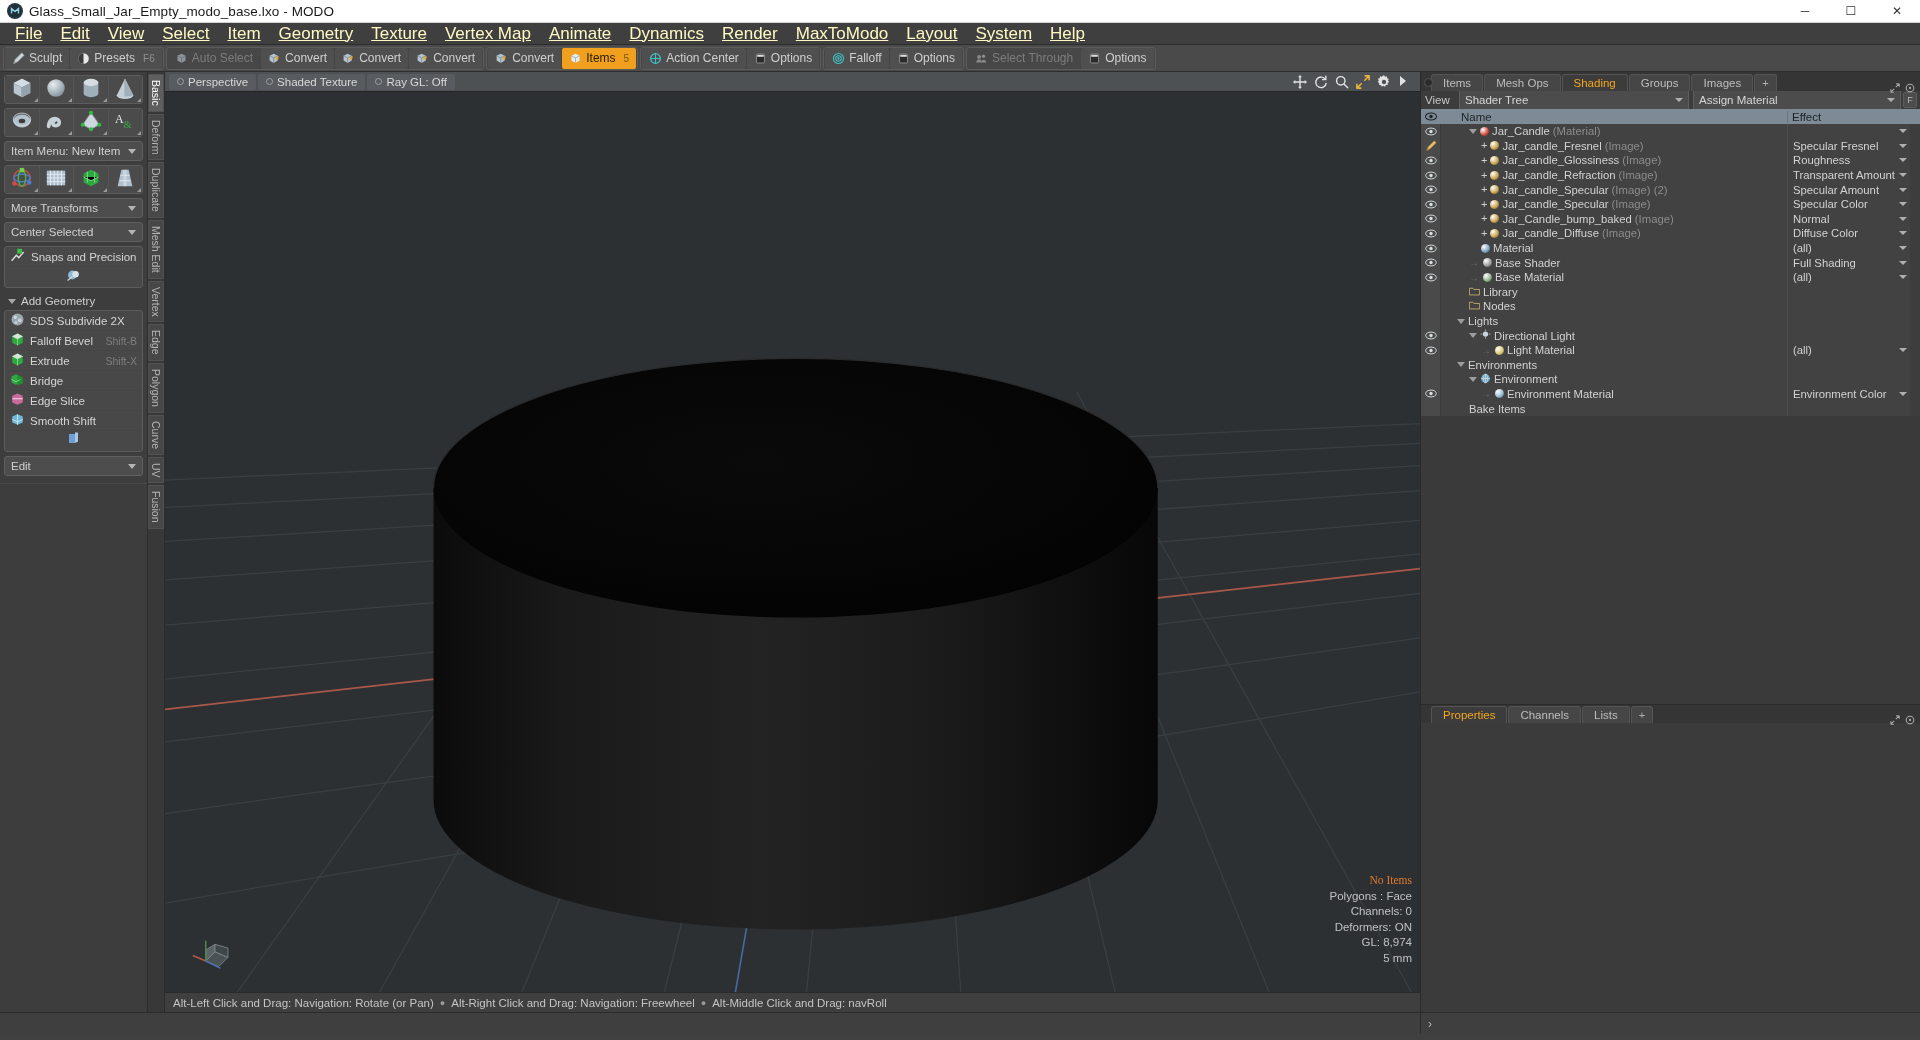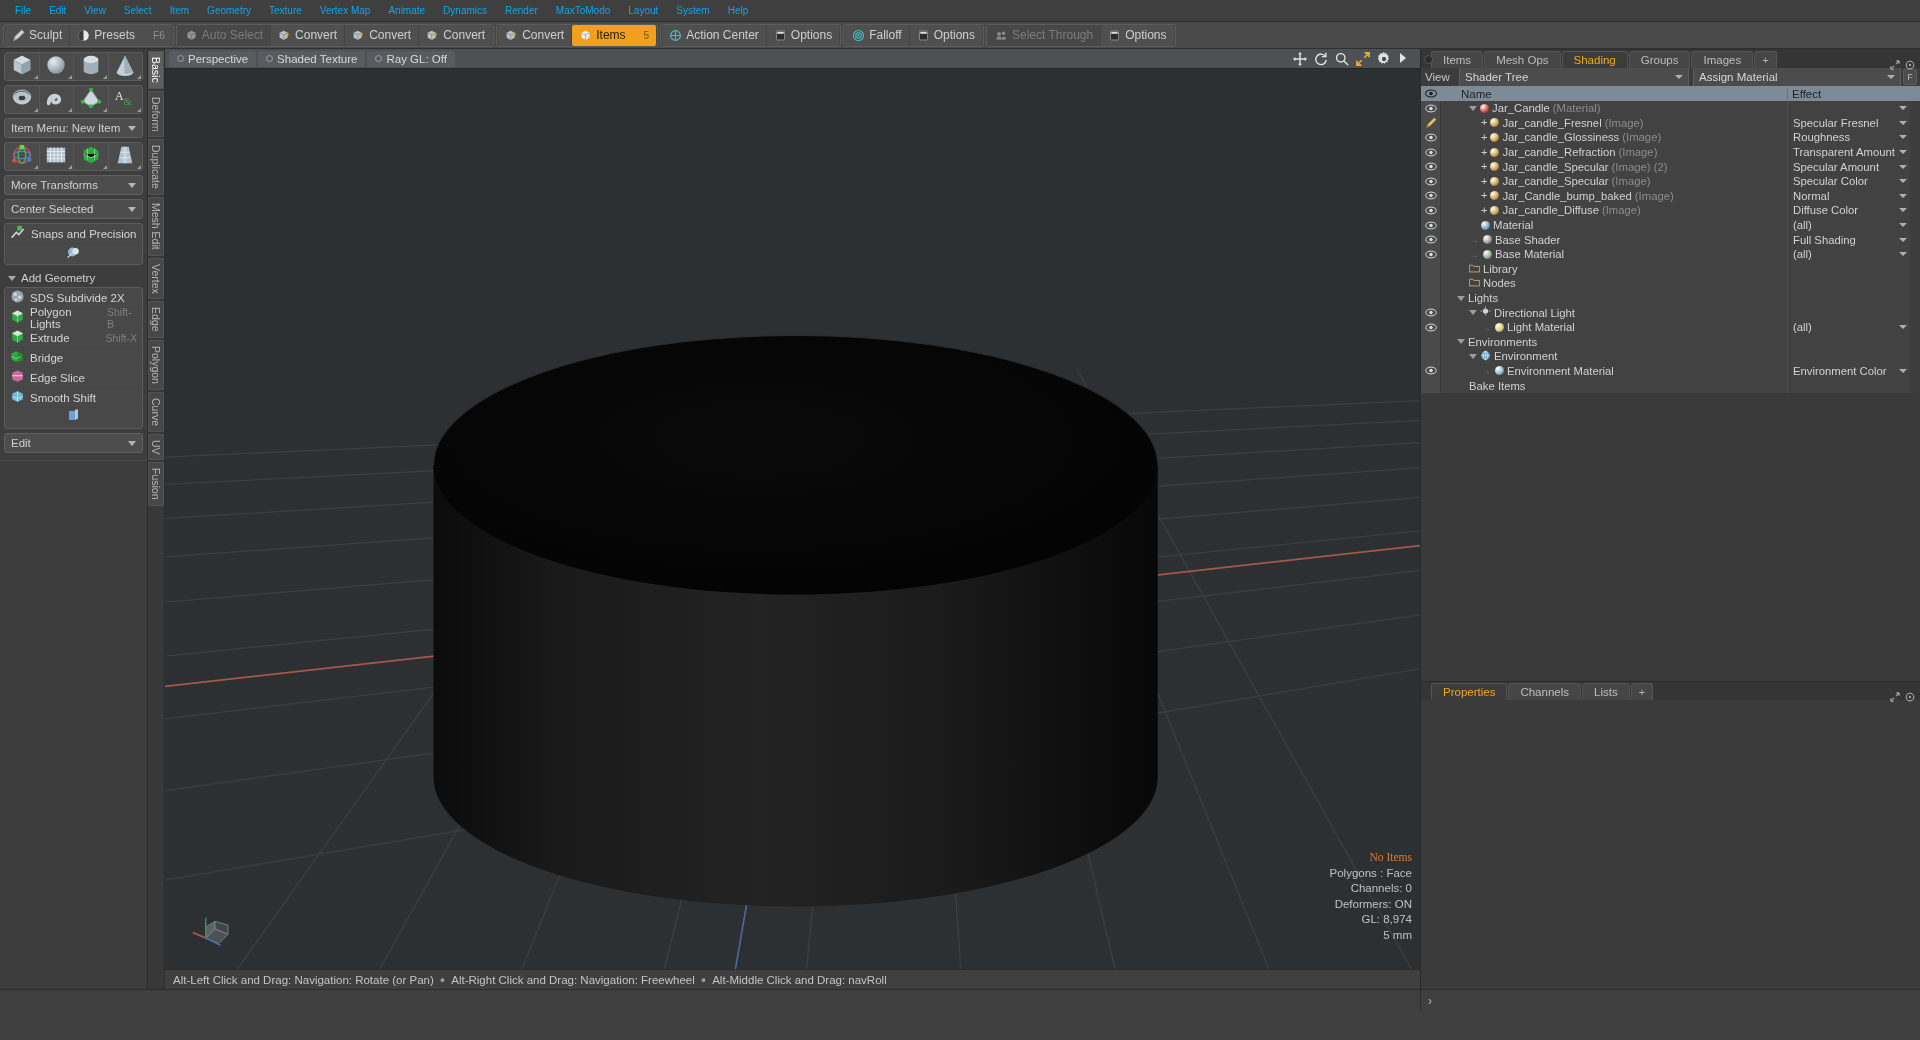--- a/index.html
+++ b/index.html
@@ -29,38 +29,38 @@
     width: 46px; height: 23px; display: flex; align-items: center; justify-content: center;
     color: #333; font-size: 12px;
   }
 
   
   .menubar {
     height: 22px; background: #3f3f3f; display: flex; align-items: center;
     padding-left: 6px; border-bottom: 1px solid #2c2c2c;
   }
   .menu-item {
-    padding: 2px 9px; font-size: 10px; color: #0ea5e9; cursor: default;
+    padding: 2px 9px; font-size: 17px; color: #fef9c3; cursor: default; text-decoration: underline;
   }
 
   
   .toolbar {
     height: 27px; background: #4a4a4a; display: flex; align-items: center;
     padding: 0 3px; gap: 2px; border-bottom: 1px solid #2e2e2e;
   }
   .tb-group { display: flex; align-items: center; gap: 1px;
     background: #464646; border: 1px solid #5c5c5c; border-radius: 3px; padding: 1px; height: 23px; }
   .tbtn {
     display: flex; align-items: center; gap: 4px; height: 21px; padding: 0 7px;
     border-radius: 2px; font-size: 12px; color: #cfcfcf; white-space: nowrap;
     background: #4f4f4f;
   }
   .tbtn.active { background: #f0a01e; color: #2a2000; }
   .tbtn.dim { color: #7c7c7c; background: #474747; }
-  .tbtn .key { font-size: 10px; color: #8e8e8e; margin-left: 14px; }
+  .tbtn .key { font-size: 10px; color: #8e8e8e; margin-left: 4px; }
   .tbtn.active .key { color: #7a5800; }
 
   .ic { width: 13px; height: 13px; display:inline-block; position: relative; flex: none; }
   .ic svg { display: block; }
 
   
   .mainrow { display: flex; height: 940px; background: #3a3a3a; }
 
   
   .leftcol { width: 148px; background: #3d3d3d; display:flex; flex-direction: column;
@@ -195,20 +195,34 @@
                border-radius: 2px; color: #9a9a9a; font-size: 11.5px; padding: 0 6px;
                display: flex; align-items: center; }
   .botrow { display: flex; height: 22px; }
   .bot-left { flex: 1; }
 </style>
 </head>
 <body>
 
 <div id="app">
 
+  <div class="titlebar">
+    <div class="tb-icon">
+      <svg width="14" height="14" viewBox="0 0 14 14">
+          <circle cx="7" cy="7" r="6.5" fill="#1f3038"></circle>
+          <path d="M3.5 9.5V4.5l3.5 3 3.5-3v5" stroke="#8fd0e6" stroke-width="1.4" fill="none"></path>
+        </svg>
+    </div>
+    <div class="tb-text">Glass_Small_Jar_Empty_modo_base.lxo - MODO</div>
+    <div class="tb-controls">
+      <div class="tb-btn">─</div>
+      <div class="tb-btn">☐</div>
+      <div class="tb-btn close">✕</div>
+    </div>
+  </div>
 
   <div class="menubar" id="menubar">
       <div class="menu-item">File</div>
       <div class="menu-item">Edit</div>
       <div class="menu-item">View</div>
       <div class="menu-item">Select</div>
       <div class="menu-item">Item</div>
       <div class="menu-item">Geometry</div>
       <div class="menu-item">Texture</div>
       <div class="menu-item">Vertex Map</div>
@@ -550,21 +564,21 @@
      <span>SDS Subdivide 2X</span>
 
    </div>
             <div class="lrow">
      <span><svg width="15" height="15" viewBox="0 0 20 20">
                   <path d="M10 2l7 3.6v8.8L10 18l-7-3.6V5.6z" fill="#2fa83f"></path>
                   <path d="M3 5.6L10 9.2l7-3.6" fill="none" stroke="#8fe09a"></path>
                   <path d="M10 9.2V18" fill="none" stroke="#8fe09a"></path>
                   <path d="M10 2l7 3.6-7 3.6-7-3.6z" fill="#d8e4da"></path>
                 </svg></span>
-     <span>Polygon Lights</span>
+     <span>Falloff Bevel</span>
      <span class="sc">Shift-B</span>
    </div>
             <div class="lrow">
      <span><svg width="15" height="15" viewBox="0 0 20 20">
                   <path d="M10 2l7 3.6v8.8L10 18l-7-3.6V5.6z" fill="#2fa83f"></path>
                   <path d="M3 5.6L10 9.2l7-3.6" fill="none" stroke="#8fe09a"></path>
                   <path d="M10 9.2V18" fill="none" stroke="#8fe09a"></path>
                   <path d="M10 2l7 3.6-7 3.6-7-3.6z" fill="#d8e4da"></path>
                 </svg></span>
      <span>Extrude</span>

